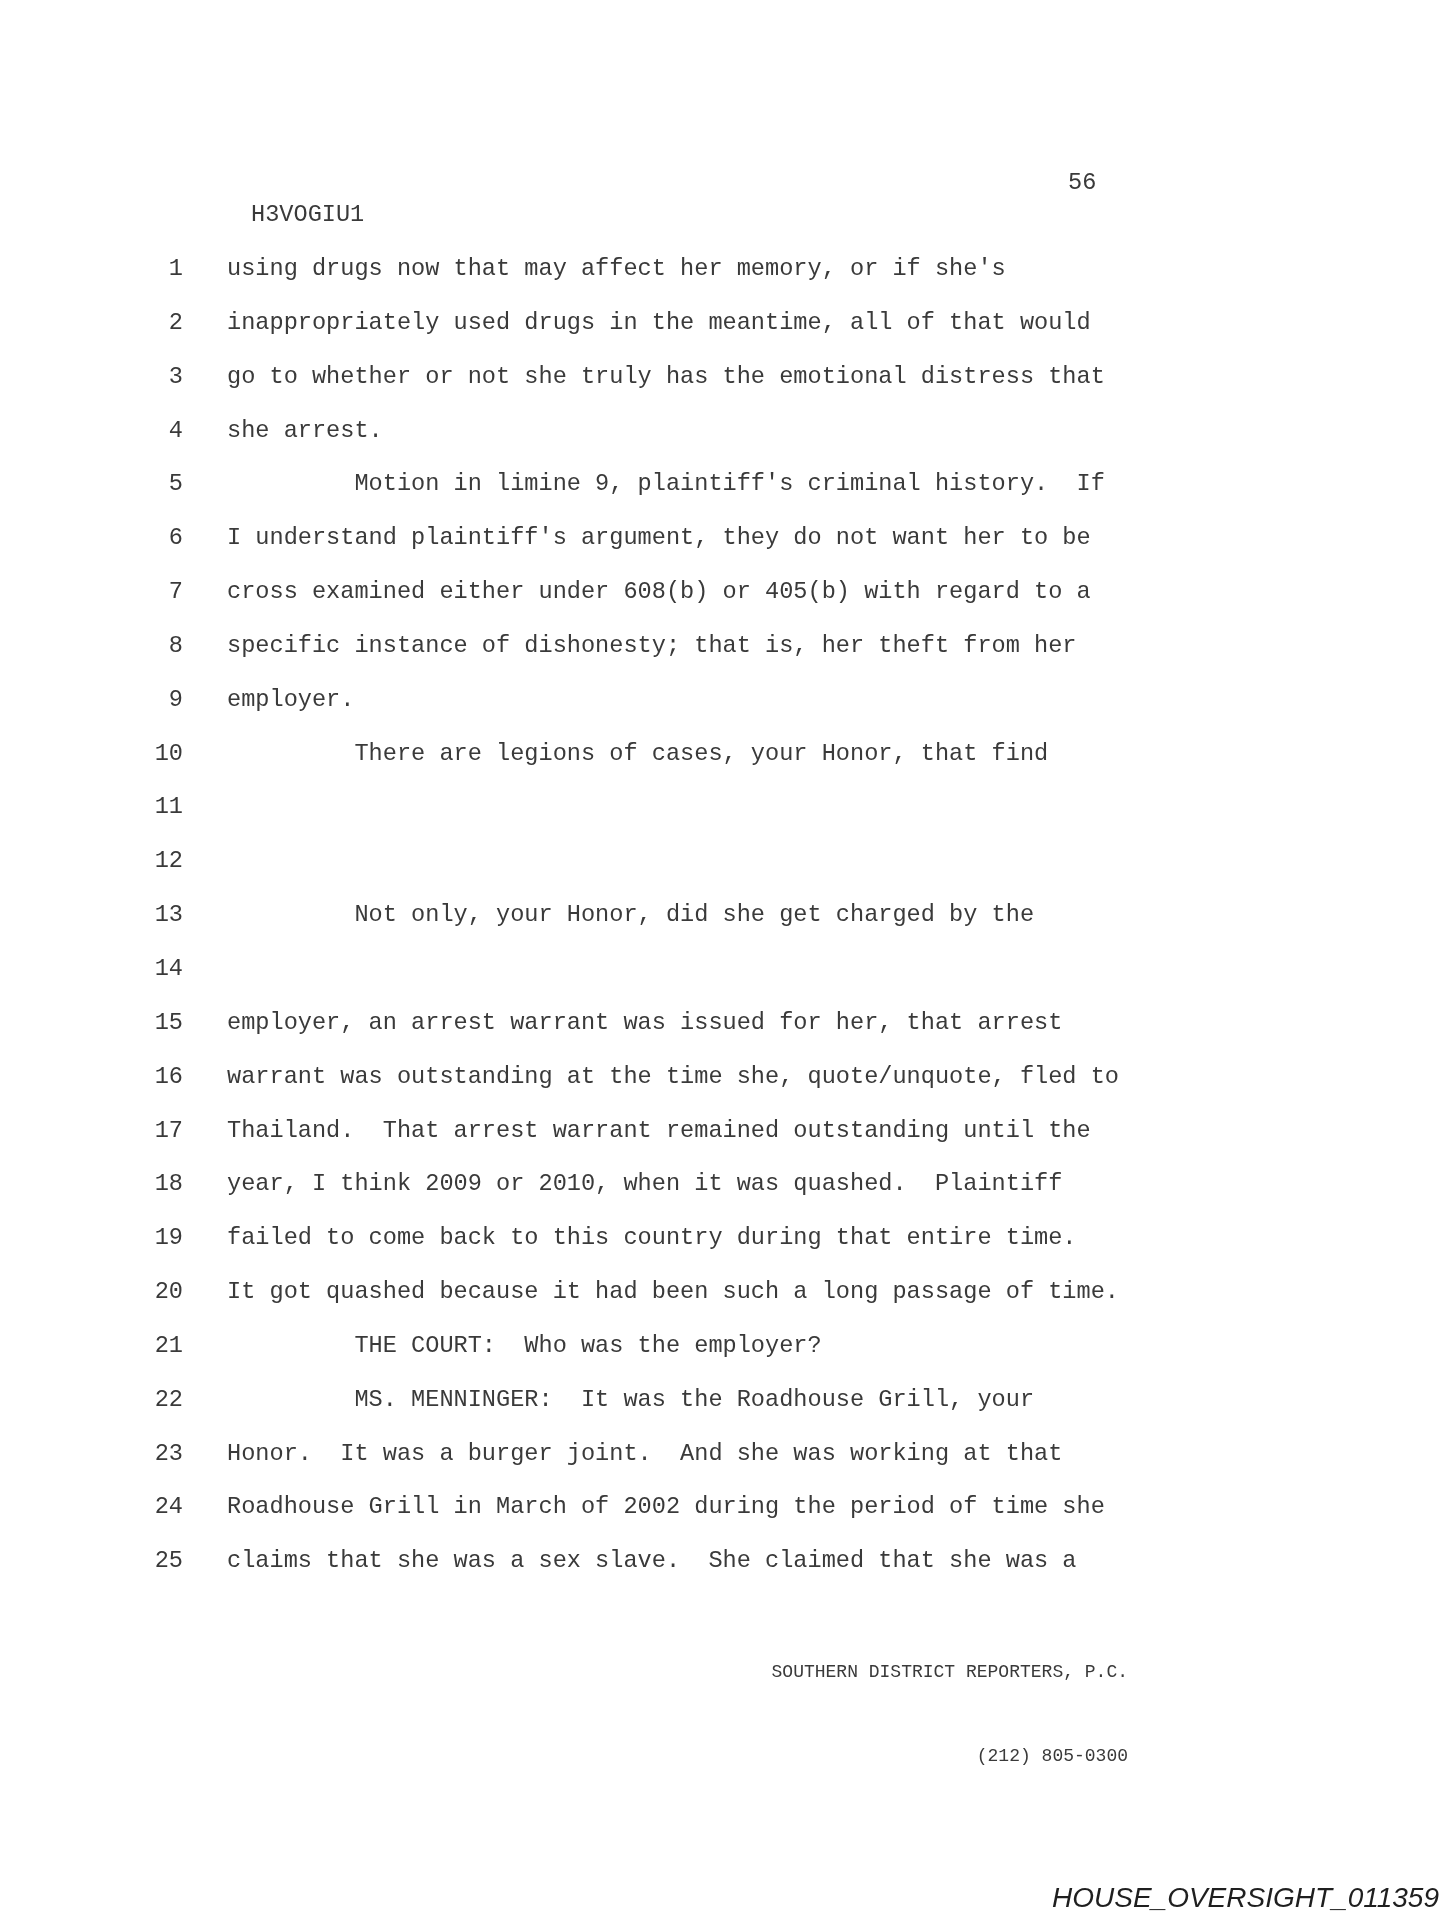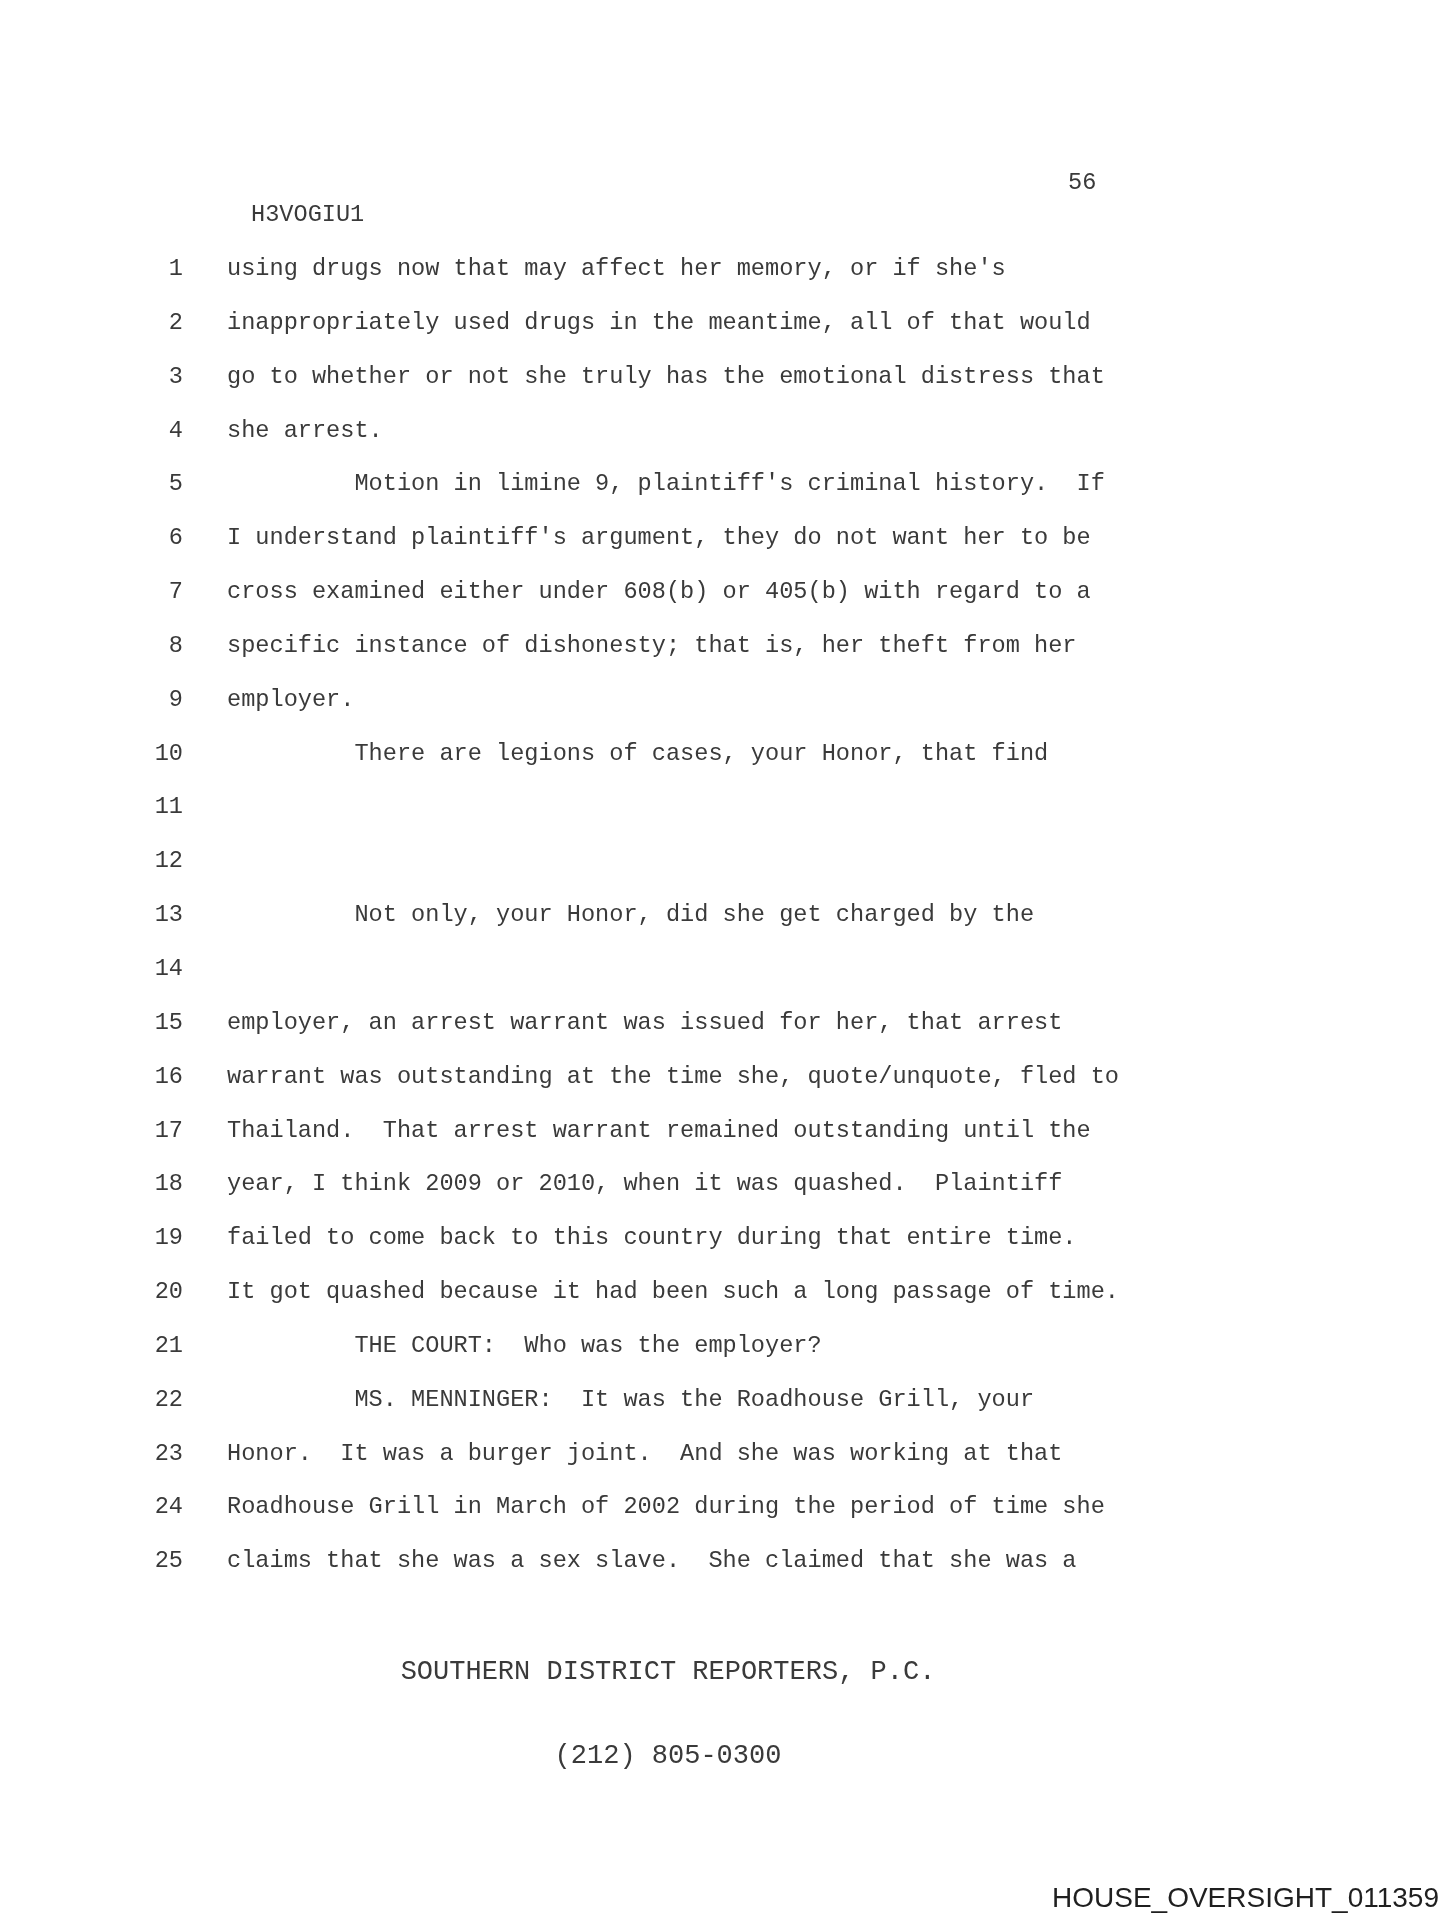--- a/index.html
+++ b/index.html
@@ -54,36 +54,37 @@
     flex: 0 0 83px;
   }
   .txt {
     display: inline-block;
     margin-left: 44px;
     white-space: pre;
   }
   .footer {
     position: absolute;
     top: 1602px;
-    left: 218px;
+    left: 228px;
     width: 900px;
-    text-align: center;
-    font-size: 27px;
+    text-align: right;
+    font-size: 18px;
     line-height: 28px;
     white-space: pre;
   }
   .stamp {
     position: absolute;
     top: 1884px;
     left: 1052px;
     font-family: "Liberation Sans", "DejaVu Sans", sans-serif;
     font-size: 28px;
     line-height: 1;
     color: #1f1f1f;
     white-space: pre;
+    font-style: italic;
   }
 </style>
 </head>
 <body>
 
 <div class="page">
 
   <div class="pageno">56</div>
 
   <div class="docid">H3VOGIU1</div>

